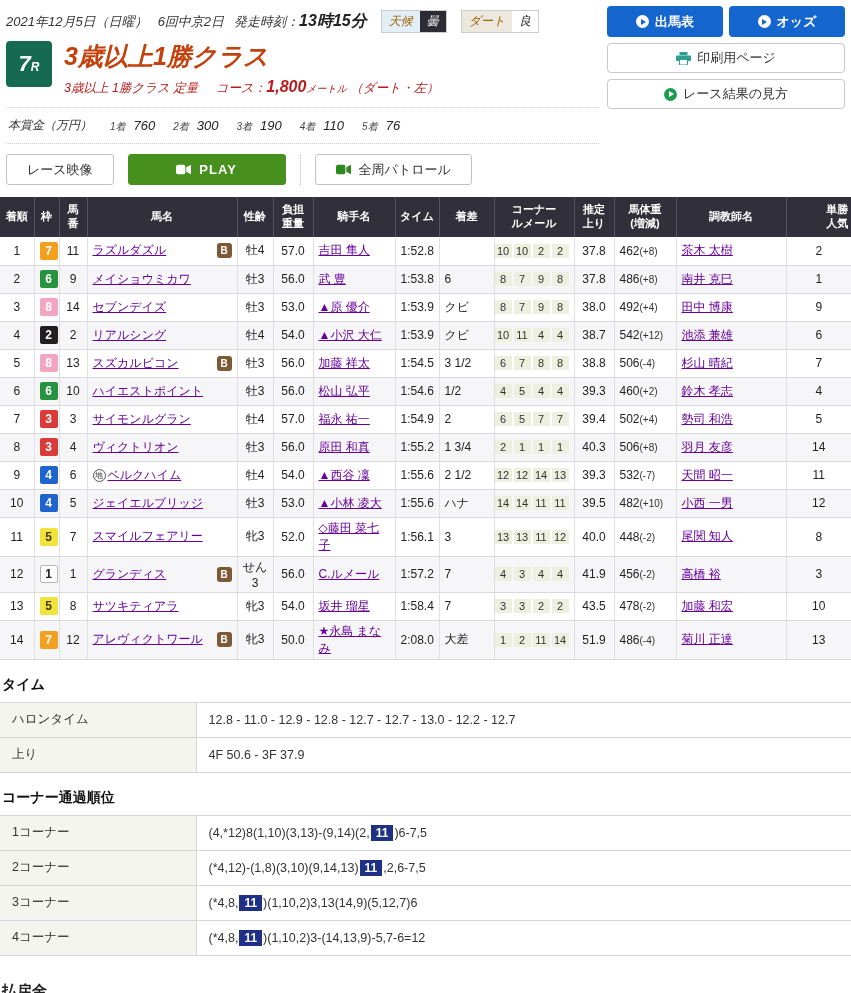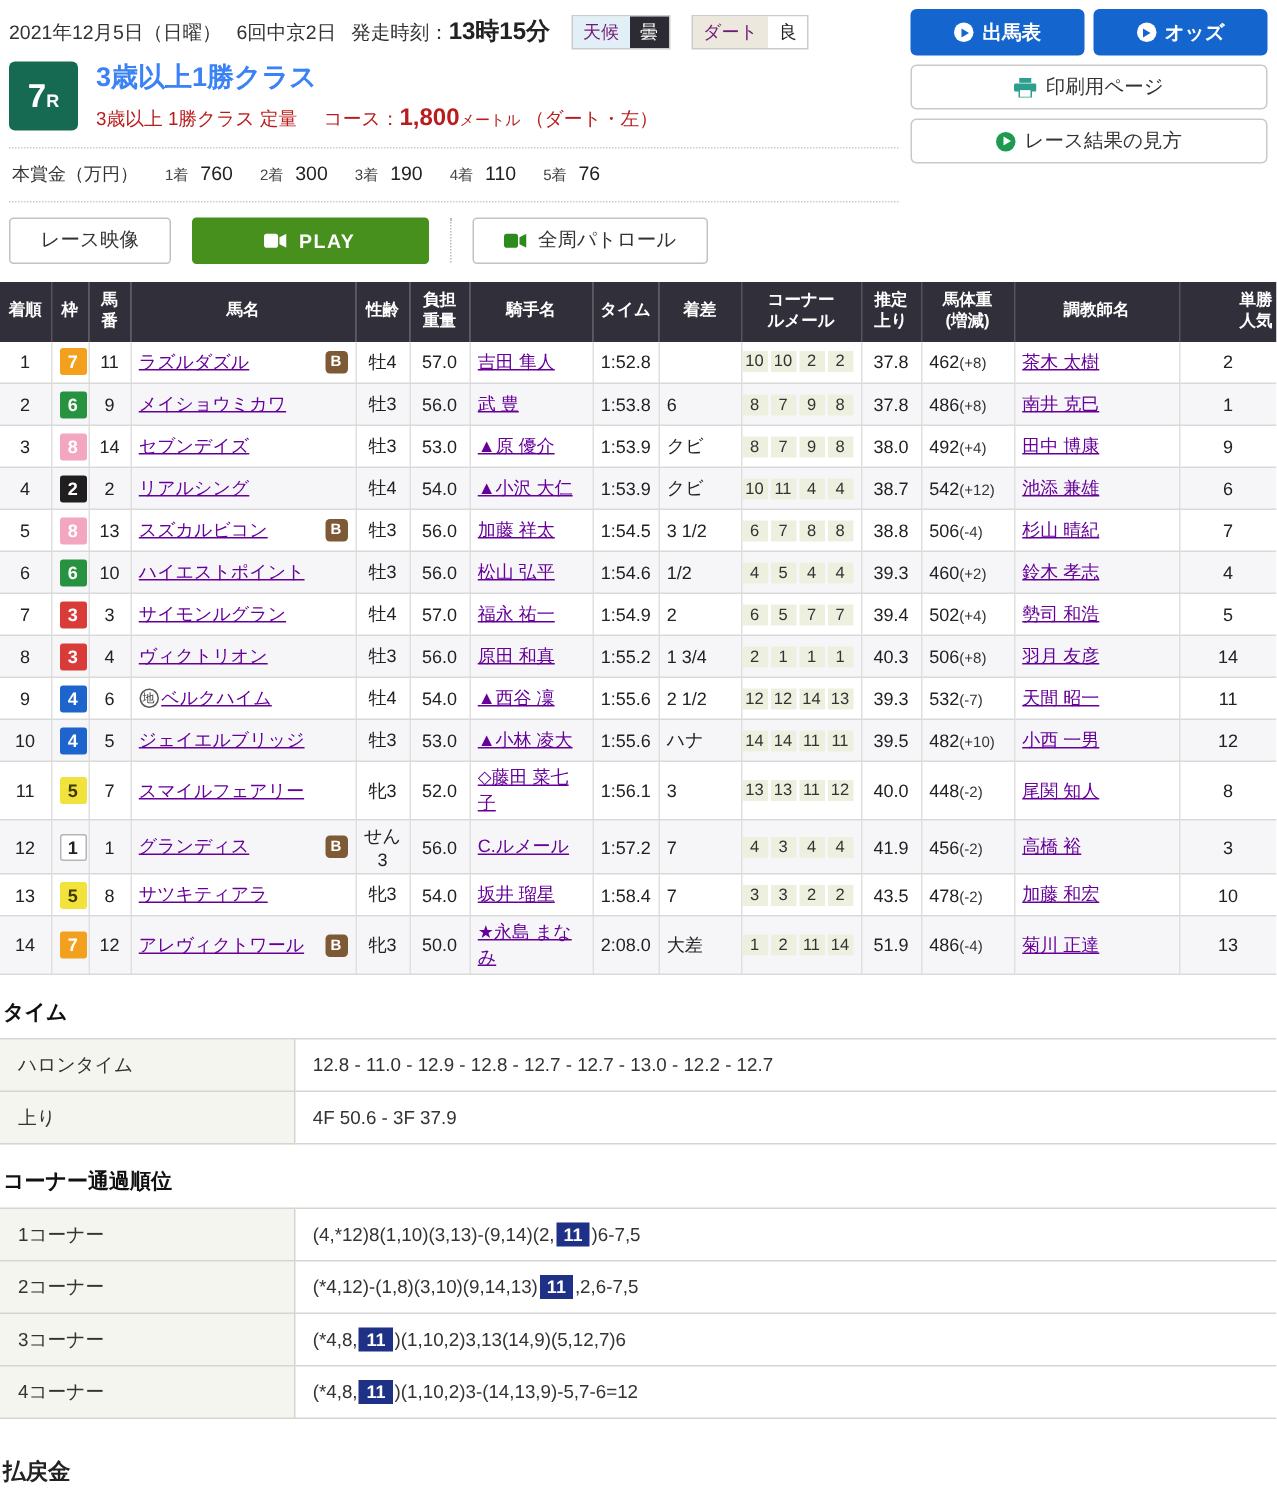--- a/index.html
+++ b/index.html
@@ -1,35 +1,35 @@
 <!DOCTYPE html>
 <html lang="ja"><head>
 <meta charset="utf-8">
 <style>
   * { box-sizing: border-box; margin:0; padding:0; }
   body { font-family:"Liberation Sans","DejaVu Sans",sans-serif; background:#fff; color:#222; font-size:12px; }
   .page { width:851px; margin:0 auto; position:relative; }
 
   
   .tophdr { display:flex; justify-content:space-between; padding:6px 6px 0 6px; }
-  .hdr-left { flex:1; }
+  .hdr-left { flex:1;font-style:italic; }
   .dateline { display:flex; align-items:center; gap:10px; padding-top:4px; }
   .dateline .plain { font-size:13px; color:#333; }
   .startbold { font-size:16px; font-weight:bold; color:#222; }
   .badge { display:inline-flex; border:1px solid #ccc; font-size:12px; margin-left:4px; }
-  .badge .lbl { padding:2px 7px; background:#e2eff6; color:#701a75; }
+  .badge .lbl { padding:2px 7px; background:#e2eff6; color:#a16207; }
   .badge .lbl.tan { background:#ece8dd; }
   .badge .val { padding:2px 7px; background:#fff; color:#222; }
   .badge .val.dark { background:#2c2b33; color:#fff; }
 
   .raceline { display:flex; align-items:flex-start; gap:12px; margin-top:8px; padding-bottom:10px; border-bottom:1px dotted #ccc; }
   .racenum { width:46px; height:46px; background:#176a52; color:#fff; border-radius:4px;
              display:flex; align-items:center; justify-content:center; font-weight:bold; }
   .racenum .n { font-size:22px; } .racenum .r { font-size:12px; margin-top:6px; }
-  .racetitle { font-size:18px; font-weight:bold; color:#3b82f6; line-height:1.2; }
+  .racetitle { font-size:25px; font-weight:bold; color:#c2410c; line-height:1.2; }
   .racesub { margin-top:7px; font-size:12.5px; color:#b91c1c; }
   .racesub .dist { font-size:16px; font-weight:bold; } .racesub .unit { font-size:10px; }
   .racesub .course-lb { margin-left:14px; }
 
   .prizeline { display:flex; align-items:center; gap:18px; padding:9px 0 9px 2px; border-bottom:1px dotted #ccc; font-size:12px; }
   .prizeline .plabel { color:#333; }
   .prize-item .place { font-size:10px; color:#444; margin-right:8px; }
   .prize-item .amt { font-size:13px; color:#222; }
 
   .hdr-right { width:246px; display:flex; flex-direction:column; gap:6px; padding-left:8px; }

